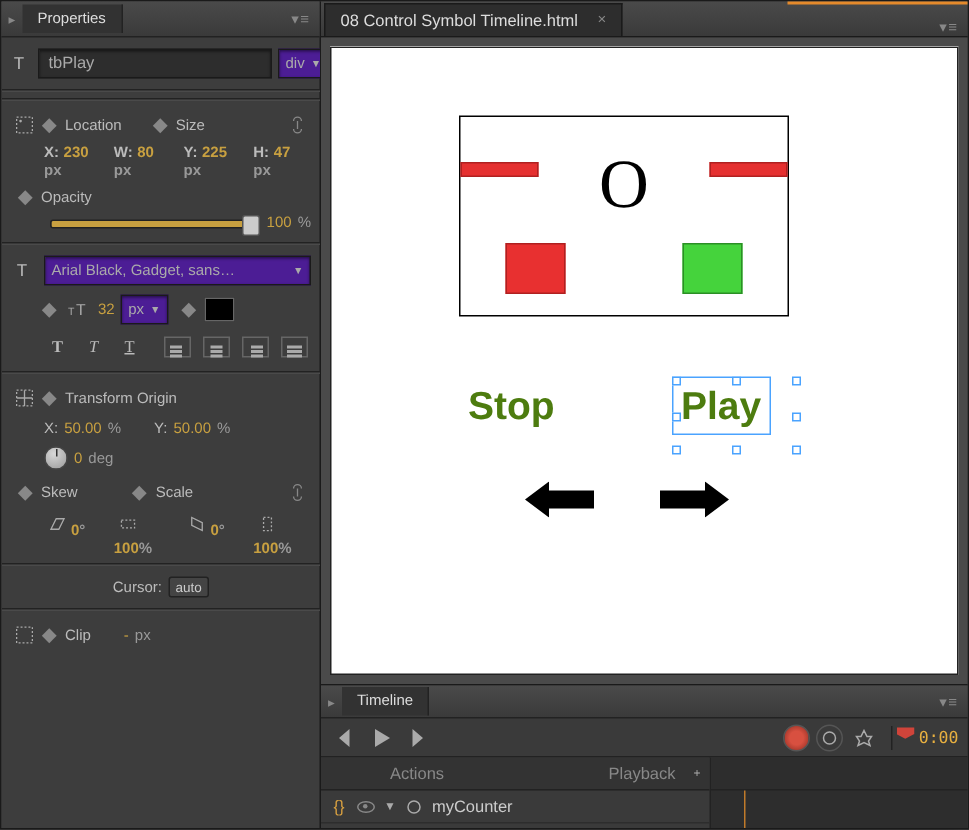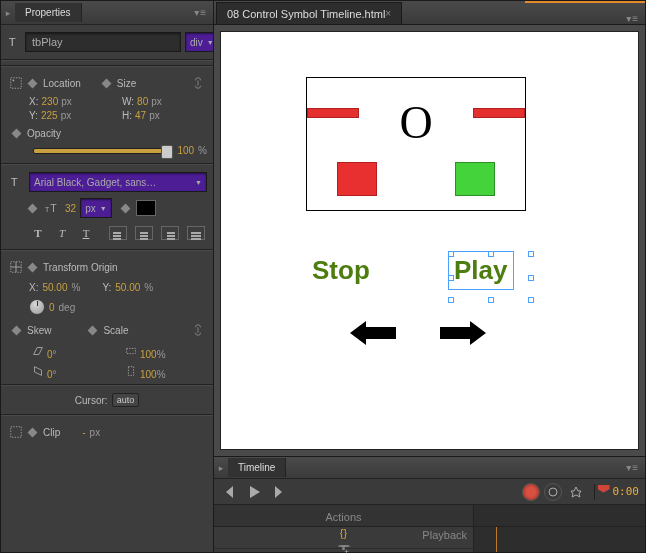--- a/index.html
+++ b/index.html
@@ -21,38 +21,38 @@
   .row { display: flex; align-items: center; gap: 4px; padding: 3px 0; }
   .icon-box { width: 18px; height: 18px; display:inline-flex; align-items:center; justify-content:center; color:#bbb; }
   .name-input { flex:1; height: 20px; background: #2d2d2d; border: 1px solid #1a1a1a; color:#aaa; padding: 0 6px; font-size: 11px; box-shadow: inset 0 1px 2px rgba(0,0,0,.5); }
   .select { height: 20px; background: #4c1d95; border: 1px solid #1a1a1a; color:#aaa; padding: 0 4px; font-size: 10px; display:inline-flex; align-items:center; gap:4px; box-shadow: inset 0 1px 2px rgba(0,0,0,.5); }
   .select .tri, .tri { font-size: 7px; color:#aaa; }
   .section-sep { height: 1px; background: #2a2a2a; margin: 4px -6px; border-top:1px solid #222; border-bottom:1px solid #4a4a4a; }
   .diamond { display:inline-block; width:7px; height:7px; background:#888; transform: rotate(45deg); margin-right: 3px; }
   .label { color: #bbb; font-size: 10px; }
   .val { color: #c8a040; font-size: 10px; }
   .unit { color:#999; font-size:10px; }
-  .grid2 { display: grid; grid-template-columns: 1fr 1fr; gap: 2px 8px; margin-left: 22px; }
+  .grid2 { display: grid; grid-template-columns: 1fr 1fr 1fr 1fr; gap: 2px 8px; margin-left: 22px; font-weight: bold; }
   .slider { flex:1; height: 6px; background: linear-gradient(to right,#c8a040,#c8a040 100%,#333 100%); position:relative; border-radius: 2px; border: 1px solid #222; margin: 0 4px;}
   .slider::after { content:''; position:absolute; right:-5px; top:-4px; width:10px; height:12px; background:#ccc; border:1px solid #555; border-radius:2px; }
   .swatch { width: 20px; height: 16px; background: #000; border: 1px solid #666; }
   .align-btn { width: 18px; height: 14px; border:1px solid #666; display:inline-flex; align-items:center; justify-content:center; margin-right:2px;}
   .align-btn span{ display:block; width:10px; height:1.5px; background:#aaa; }
   .knob { width:16px; height:16px; border-radius:50%; background: radial-gradient(circle at 40% 30%, #d8d8d8,#999); border:1px solid #444; position:relative;}
   .knob::after{content:'';position:absolute;left:50%;top:1px;width:1px;height:5px;background:#333;}
   .chevd { font-size: 8px; color:#aaa; }
   .cursor-auto { font-size: 9px; background:#444; border:1px solid #222; padding:1px 4px; color:#ccc; border-radius:2px;}
 
   
   .svgi { width:14px; height:14px; }
 
   
   .right { flex:1; display:flex; flex-direction:column; background:#2f2f2f; }
   .doc-tabs { height: 24px; background: linear-gradient(#4a4a4a,#3a3a3a); border-bottom: 1px solid #1a1a1a; display:flex; align-items:flex-end; }
-  .doc-tab { height:22px; background:#2d2d2d; border:1px solid #1a1a1a; border-bottom:none; padding: 3px 10px; font-size: 11px; color:#ddd; display:flex; align-items:center; gap:0; margin-left:2px;}
+  .doc-tab { height:22px; background:#2d2d2d; border:1px solid #1a1a1a; border-bottom:none; padding: 3px 10px; font-size: 11px; color:#ddd; display:flex; align-items:center; gap:13px; margin-left:2px;}
   .doc-tab .x { color:#888; font-size:10px; }
   .stage-wrap { flex:1; background:#4a4a4a; position:relative; padding: 6px; }
   .stage { position:absolute; left:6px; top:6px; right:6px; bottom:6px; background:#fff; box-shadow: inset 0 0 0 1px #222; }
   .stage-inner { position:absolute; inset:0; }
   .symbol-box { position:absolute; left:86px; top:46px; width: 220px; height: 134px; border:1px solid #000; }
   .redbar { position:absolute; width: 52px; height: 10px; background:#e53030; border:1px solid #b02020; top:30px; }
   .redbar.l { left:0; }
   .redbar.r { right:0; }
   .bigO { position:absolute; left:50%; top:18px; transform:translateX(-50%); font-family: "Times New Roman", serif; font-size: 46px; color:#000; }
   .sq { position:absolute; bottom:14px; width:40px; height:34px; }
@@ -67,21 +67,21 @@
 
   
   .timeline { height: 96px; background:#3a3a3a; border-top:1px solid #1a1a1a; display:flex; flex-direction:column;}
   .tl-tabs { height: 22px; background: linear-gradient(#4a4a4a,#3a3a3a); border-bottom:1px solid #222; display:flex; align-items:center;}
   .tl-controls { height: 26px; display:flex; align-items:center; padding: 0 6px; gap:4px; border-bottom:1px solid #222;}
   .tl-btn { width:20px; height:18px; display:inline-flex; align-items:center; justify-content:center; color:#aaa; }
   .tl-btn.round { width:18px; height:18px; border-radius:50%; border:1px solid #555; }
   .tl-time { font-family: monospace; font-size: 11px; color:#e8b040; margin-left: 4px;}
   .tl-body { flex:1; display:flex; }
   .tl-left { width: 260px; border-right:1px solid #222; }
-  .tl-header-row, .tl-row { height: 22px; display:flex; align-items:center; padding: 0 6px; gap:6px; font-size:11px;flex-direction:column; }
+  .tl-header-row, .tl-row { height: 22px; display:flex; align-items:center; padding: 0 6px; gap:6px; font-size:11px; }
   .tl-header-row { background:#333; color:#888; border-bottom:1px solid #222;}
   .tl-row { color:#ccc; border-bottom:1px solid #2d2d2d;}
   .tl-right { flex:1; background:#2d2d2d; position:relative; }
   .playhead-marker { position:absolute; left:0; top:0; bottom:0; width:2px; background: none; }
   .playhead-marker::before { content:''; position:absolute; top:0; left:-5px; width:12px; height:8px; background:#d0443a; clip-path: polygon(0 0,100% 0,100% 60%,50% 100%,0 60%);}
   .orange-v { position:absolute; left:22px; top:22px; bottom:0; width:1px; background:#c07a2a; }
   .eye{ width:12px; height:8px; border:1px solid #888; border-radius: 50%; position:relative;}
   .eye::after{content:'';position:absolute;left:3px;top:1px;width:3px;height:3px;background:#888;border-radius:50%;}
 </style>
 </head>

